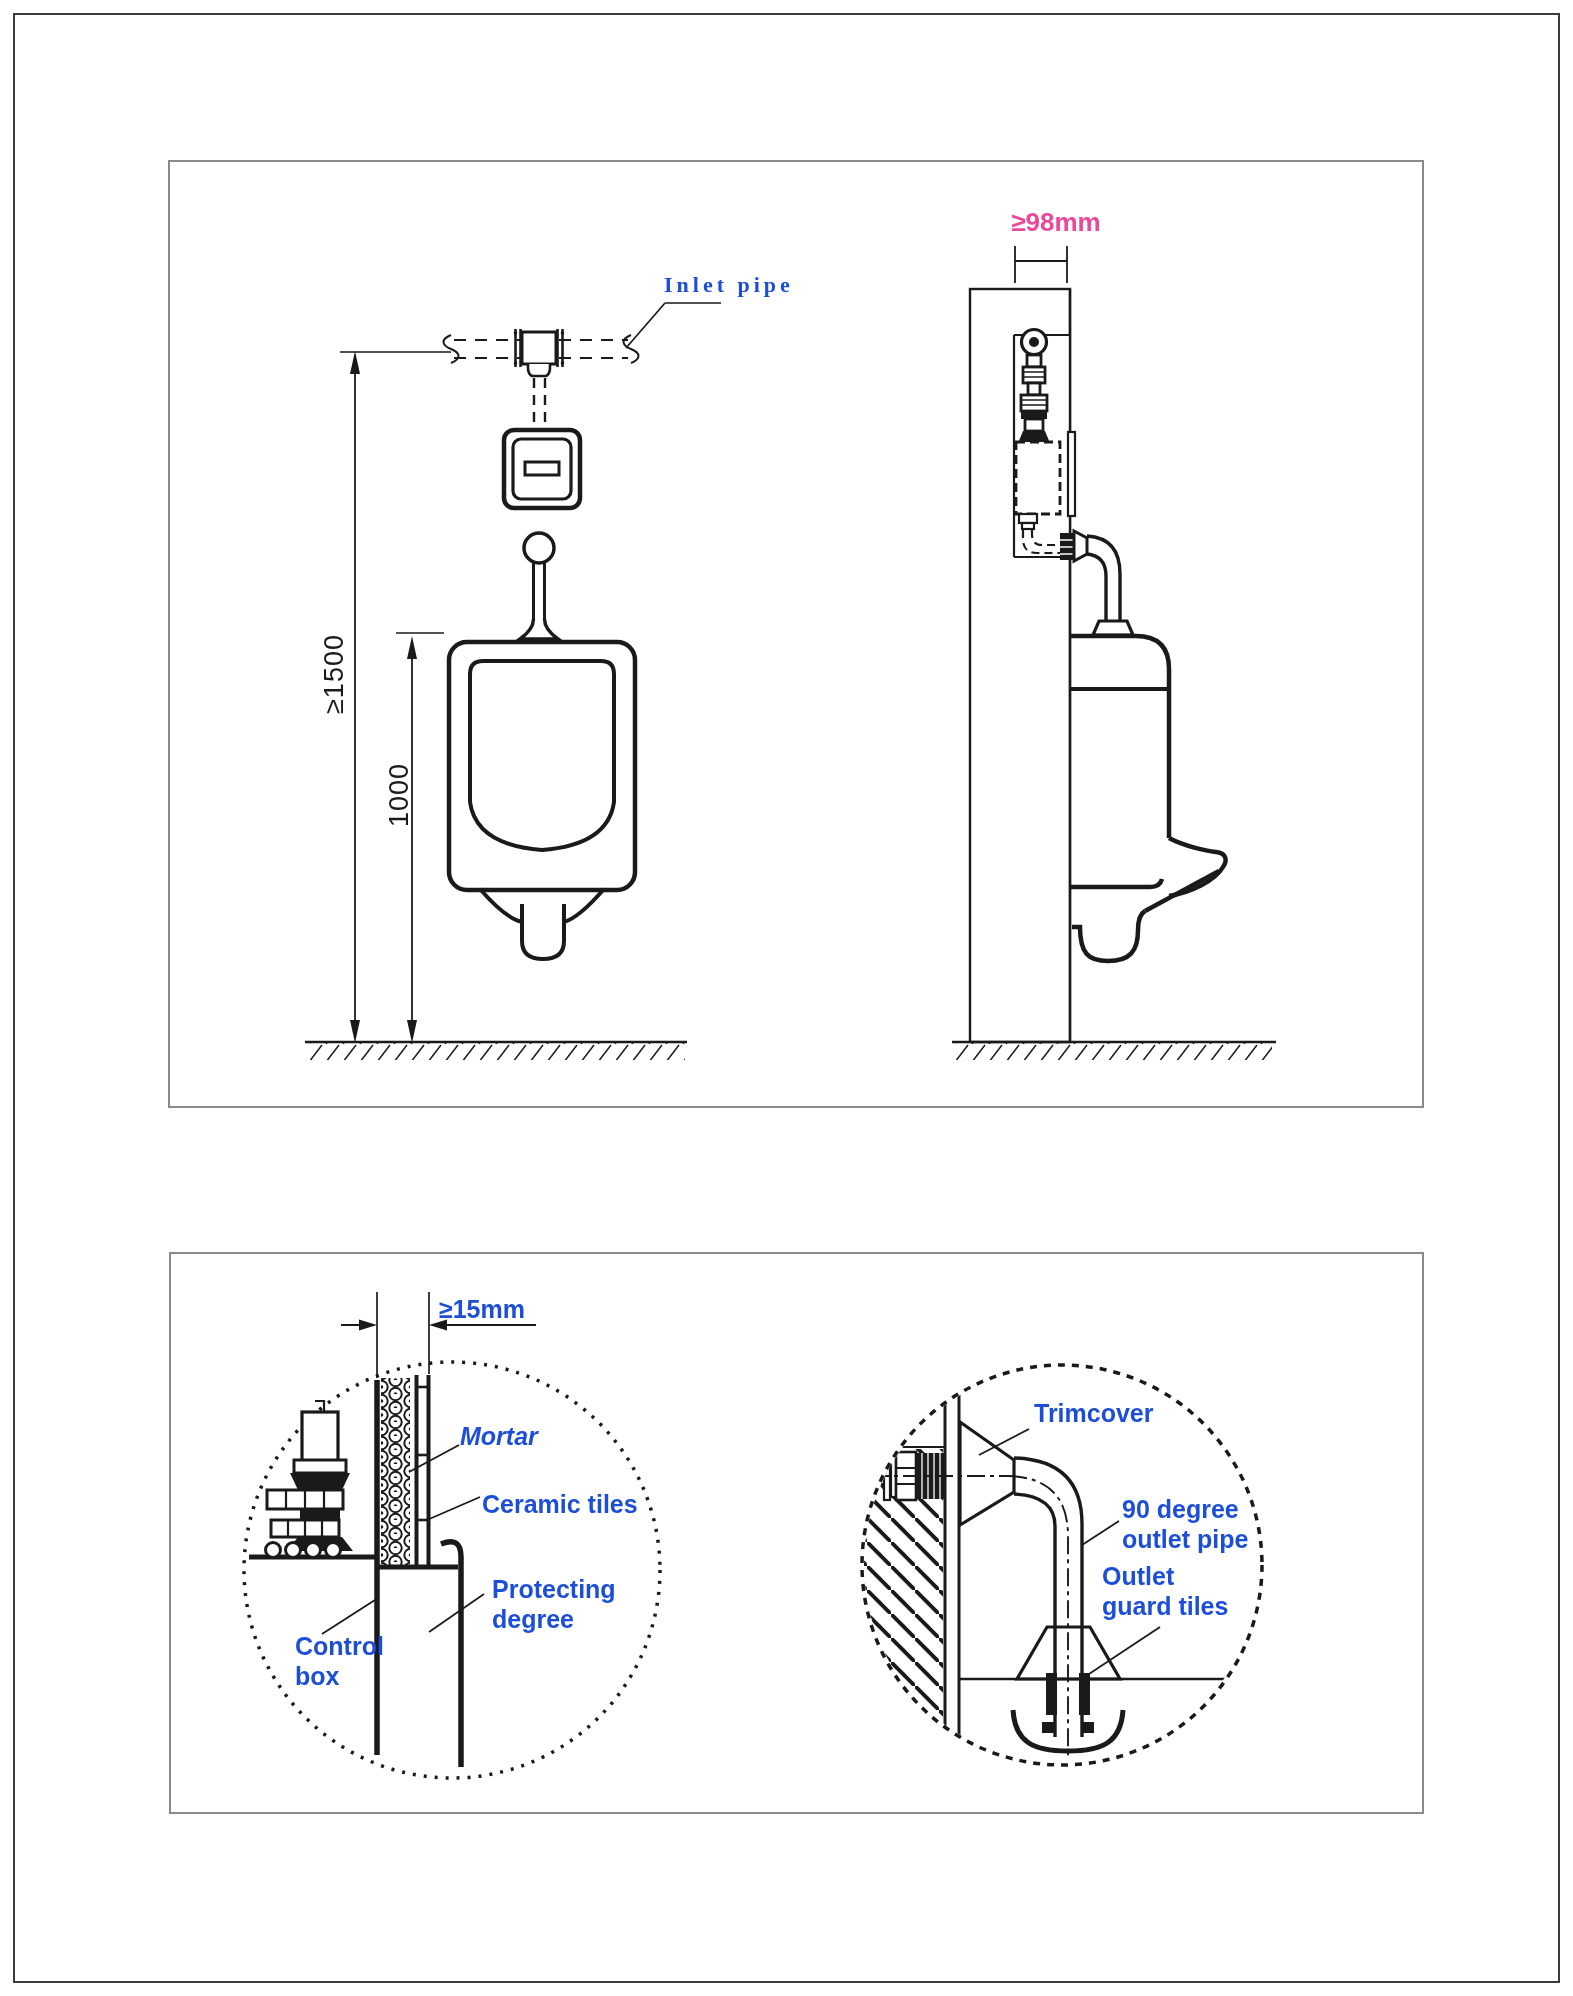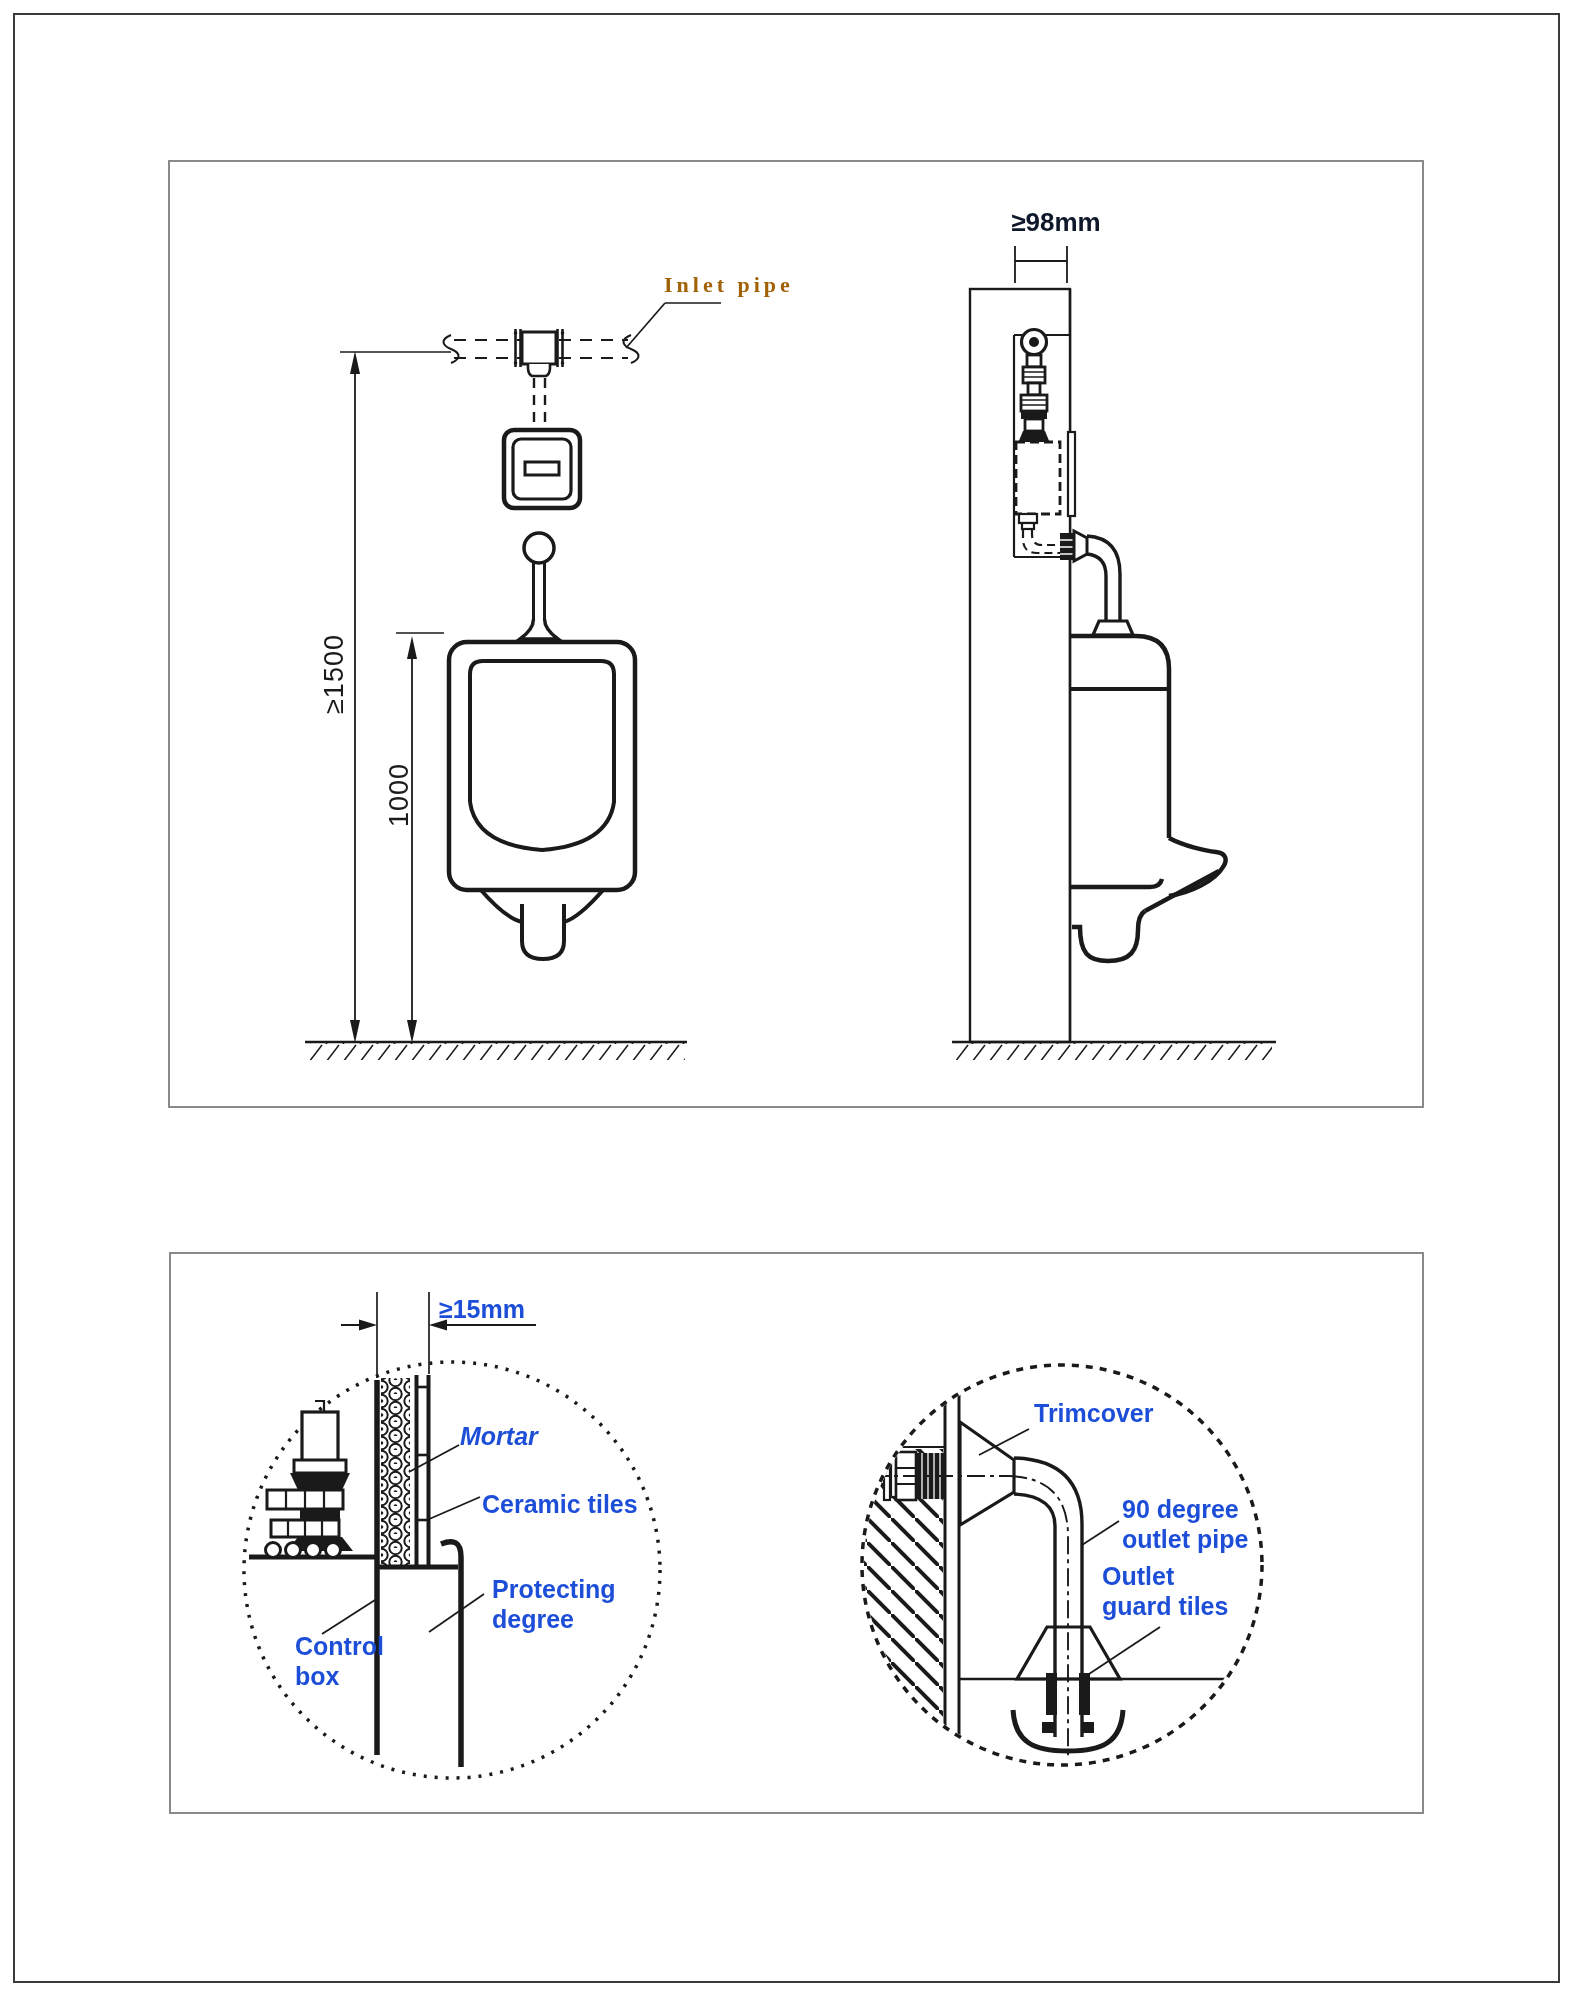--- a/index.html
+++ b/index.html
@@ -10,26 +10,26 @@
   .panel{position:absolute;border:2px solid #8a8a8a;background:#ffffff;}
   #top-panel{left:168px;top:160px;width:1252px;height:944px;}
   #bottom-panel{left:169px;top:1252px;width:1251px;height:558px;}
   .panel svg{position:absolute;left:0;top:0;}
   .ink{stroke:#1a1a1a;fill:none;stroke-linecap:butt;}
   .inkf{fill:#1a1a1a;stroke:none;}
   .wf{fill:#ffffff;stroke:#1a1a1a;}
   .lbl{position:absolute;font:700 25px "Liberation Sans",sans-serif;
        color:#1d4ed8;white-space:nowrap;line-height:30px;}
   .dimlbl{position:absolute;font:700 26px "Liberation Sans",sans-serif;
-       color:#0f172a;white-space:nowrap;transform:translate(-50%,-50%);}
+       color:#ec4899;white-space:nowrap;transform:translate(-50%,-50%);}
   .vlabel{position:absolute;font:400 27px "Liberation Sans",sans-serif;
        letter-spacing:1px;color:#1a1a1a;white-space:nowrap;
        transform:translate(-50%,-50%) rotate(-90deg);}
   .serif-lbl{position:absolute;font:700 22px "Liberation Serif",serif;
-       letter-spacing:4px;color:#a16207;white-space:nowrap;}
+       letter-spacing:4px;color:#1d4ed8;white-space:nowrap;}
 </style>
 </head>
 <body>
 
 <div id="page">
   <div id="page-border"></div>
 
   <div id="top-panel" class="panel">
     <svg width="1252" height="944" viewBox="0 0 1252 944">
       <defs>

